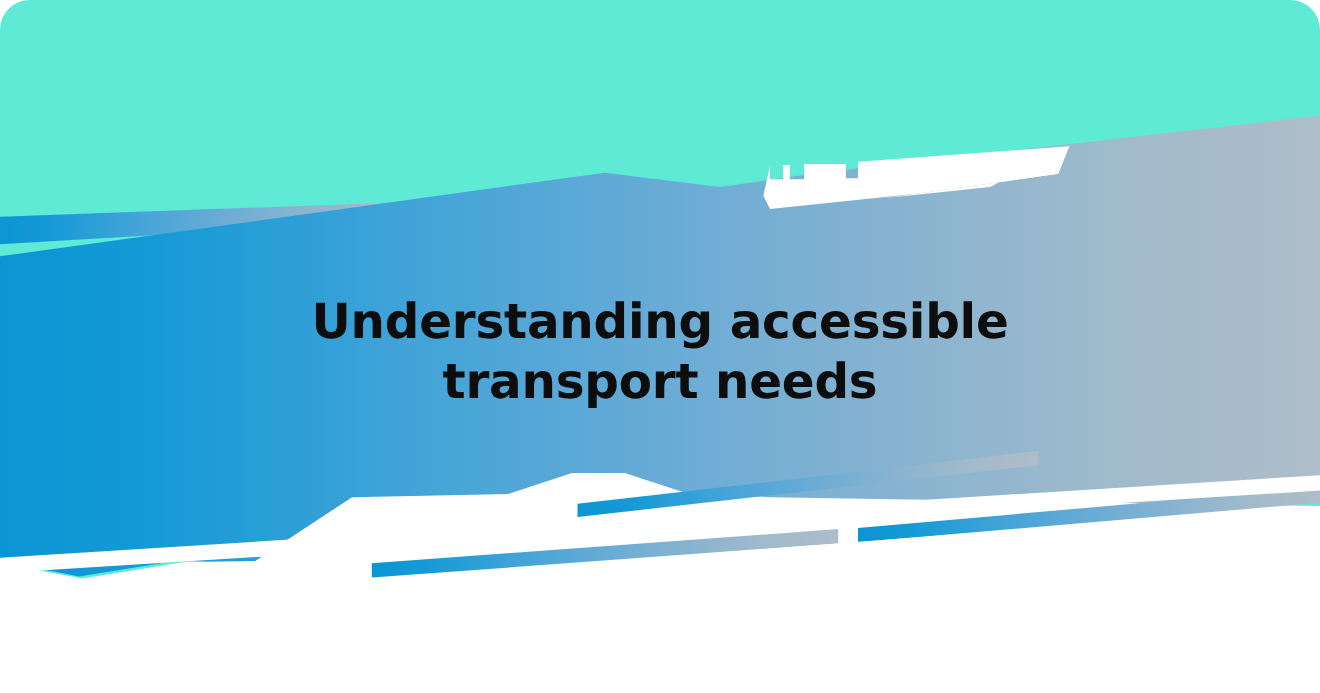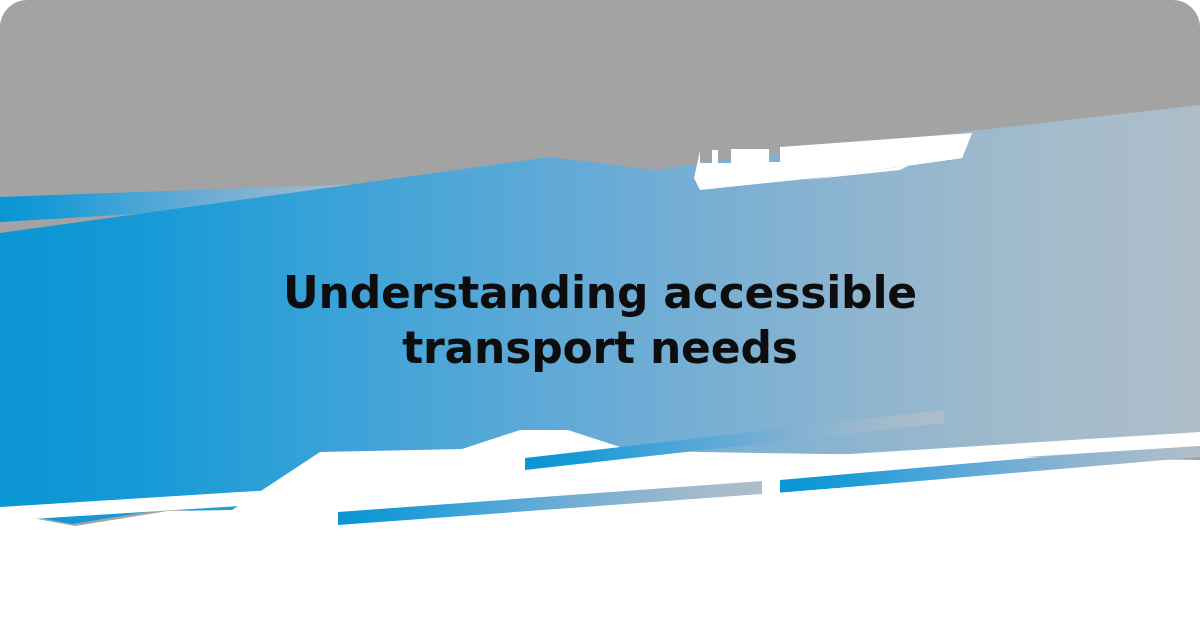--- a/index.html
+++ b/index.html
@@ -11,21 +11,21 @@
   body {
     width: 1200px;
     height: 630px;
     overflow: hidden;
     font-family: "Liberation Sans", "DejaVu Sans", sans-serif;
   }
   #banner {
     position: relative;
     width: 1200px;
     height: 606px;
-    background: #a3a3a3;
+    background: #5eead4;
     border-radius: 27px;
   }
   #art {
     position: absolute;
     inset: 0;
     width: 1200px;
     height: 630px;
     display: block;
   }
   #title-layer {

